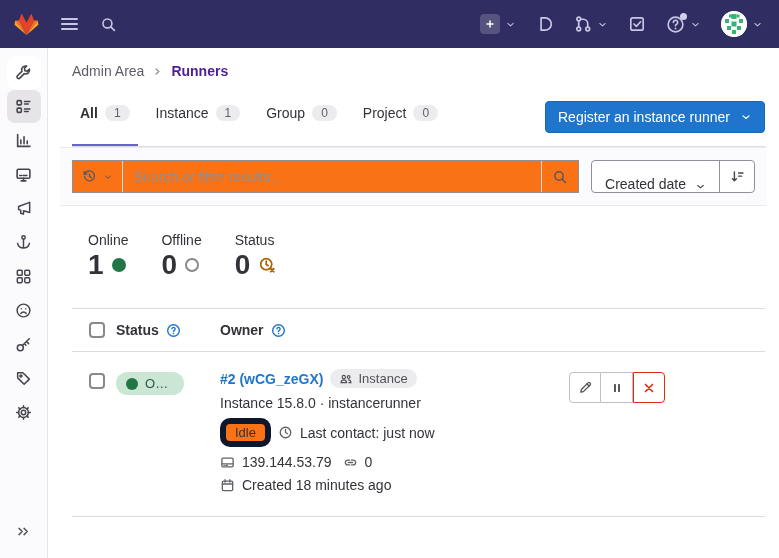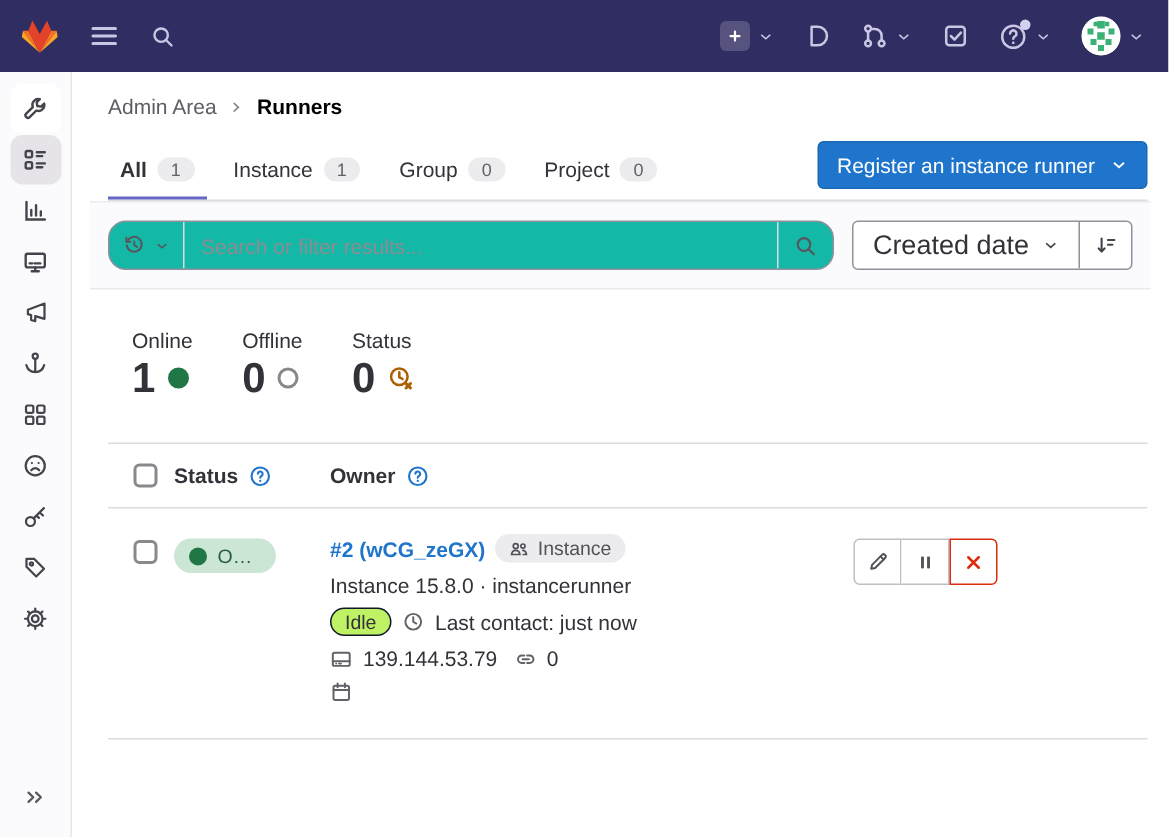--- a/index.html
+++ b/index.html
@@ -47,40 +47,40 @@
   .tile-context { background: #fff; }
   .tile-active  { background: #e6e4e9; }
   .side-spacer { margin-top: auto; }
   .collapse-btn { color: #57565e; }
 
   
   .content { flex: 1; padding: 0 14px 0 24px; min-width: 0; }
 
   .breadcrumb { display: flex; align-items: center; gap: 9px; padding: 15px 0 12px; }
   .crumb-root { color: #5e5d66; text-decoration: none; cursor: pointer; }
-  .crumb-current { font-weight: 700; color: #000000; }
+  .crumb-current { font-weight: 700; color: #4c1d95; }
   .crumb-sep { color: #89888d; display: flex; }
 
   
   .tabs-row { display: flex; justify-content: space-between; align-items: center; border-bottom: 1px solid #dcdcde; margin-top: 2px; }
   .tabs { display: flex; gap: 10px; align-self: flex-end; }
-  .tab { display: flex; align-items: center; gap: 7px; padding: 12px 8px 10px; background: none; border: 0; border-bottom: 2px solid transparent; font-size: 14px; color: #333238; cursor: pointer; font-family: inherit; }
+  .tab { display: flex; align-items: center; gap: 7px; padding: 12px 8px 23px; background: none; border: 0; border-bottom: 2px solid transparent; font-size: 14px; color: #333238; cursor: pointer; font-family: inherit; }
   .tab.active { border-bottom-color: #6666c4; font-weight: 700; }
   .count-badge { background: #ececef; color: #626168; border-radius: 10px; padding: 1px 9px; font-size: 12px; font-weight: 400; }
   .register-btn { background: #1f75cb; color: #fff; border: 1px solid #1968b5; border-radius: 4px; height: 32px; padding: 0 12px; font-size: 14px; font-family: inherit; display: flex; align-items: center; gap: 10px; cursor: pointer; margin-bottom: 6px; justify-content: center; }
 
   
   .filter-bar { background: #fbfafd; border-top: 1px solid #ebeaee; border-bottom: 1px solid #ebeaee; margin: 0 -2px 0 -12px; padding: 12px; display: flex; gap: 12px; }
-  .search-box { flex: 1; display: flex; align-items: stretch; height: 33px; background: #14b8a6; border: 1px solid #90909a; border-radius: 12px; overflow: hidden; }
+  .search-box { flex: 1; display: flex; align-items: stretch; height: 33px; background: #f97316; border: 1px solid #90909a; border-radius: 0; overflow: hidden; }
   .history-seg { display: flex; align-items: center; gap: 6px; padding: 0 9px; color: #57565e; background: none; border: 0; border-right: 1px solid #dcdcde; cursor: pointer; }
   .search-input { flex: 1; border: 0; outline: none; padding: 0 11px; font-size: 14px; font-family: inherit; color: #333238; background: transparent; }
   .search-input::placeholder { color: #8d8c93; }
   .search-seg { width: 37px; border: 0; border-left: 1px solid #dcdcde; background: none; color: #57565e; display: flex; align-items: center; justify-content: center; cursor: pointer; }
   .sort-group { display: flex; height: 33px; border: 1px solid #90909a; border-radius: 4px; background: #fff; overflow: hidden; }
-  .sort-label { display: flex; align-items: center; gap: 9px; padding: 0 13px; background: none; border: 0; font-size: 18px; font-family: inherit; color: #333238; cursor: pointer; }
+  .sort-label { display: flex; align-items: flex-end; gap: 9px; padding: 0 13px; background: none; border: 0; font-size: 14px; font-family: inherit; color: #333238; cursor: pointer; }
   .sort-dir { width: 35px; border: 0; border-left: 1px solid #90909a; background: none; color: #45444d; display: flex; align-items: center; justify-content: center; cursor: pointer; }
 
   
   .stats { display: flex; gap: 33px; padding: 26px 0 0 16px; }
   .stat-label { font-size: 14px; color: #333238; }
   .stat-value { display: flex; align-items: center; gap: 8px; font-size: 28px; font-weight: 700; color: #333238; margin-top: 1px; }
   .dot-online { width: 14px; height: 14px; border-radius: 50%; background: #217645; }
   .ring-offline { width: 14px; height: 14px; border-radius: 50%; border: 2px solid #89888d; }
   .stale-ic { color: #ab6100; display: flex; }
 
@@ -95,21 +95,21 @@
 
   .status-pill { display: inline-flex; align-items: center; gap: 7px; background: #cbe6d4; border-radius: 999px; padding: 4px 10px; max-width: 68px; margin-top: 3px; }
   .status-pill .sdot { width: 12px; height: 12px; border-radius: 50%; background: #217645; flex: 0 0 12px; }
   .status-pill .stxt { font-size: 13px; color: #2b5e41; overflow: hidden; text-overflow: ellipsis; white-space: nowrap; max-width: 32px; }
 
   .runner-cell { display: flex; flex-direction: column; gap: 7px; padding-right: 10px; }
   .r-line { display: flex; align-items: center; gap: 7px; color: #333238; }
   .r-line .ic { color: #626168; display: flex; flex: 0 0 auto; }
   .runner-link { color: #1f75cb; font-weight: 700; text-decoration: none; cursor: pointer; }
   .type-badge { display: inline-flex; align-items: center; gap: 5px; background: #ececef; color: #535158; border-radius: 10px; padding: 2px 9px; font-size: 13px; }
-  .idle-badge { border: 1px solid #0f172a; border-radius: 10px; padding: 1px 9px; font-size: 13px; color: #333238; background: #bef264; }
+  .idle-badge { border: 6px solid #0f172a; border-radius: 10px; padding: 1px 9px; font-size: 13px; color: #333238; background: #f97316; }
 
   .owner-cell { padding-top: 5px; }
   .owner-link { color: #333238; cursor: pointer; }
 
   .actions { display: flex; justify-content: flex-end; padding-top: 3px; }
   .act-btn { width: 32px; height: 31px; background: #fff; border: 1px solid #bfbfc3; display: flex; align-items: center; justify-content: center; color: #535158; cursor: pointer; }
   .act-edit { border-radius: 4px 0 0 4px; }
   .act-pause { border-left: 0; }
   .act-delete { border: 1px solid #dd2b0e; color: #dd2b0e; border-radius: 0 4px 4px 0; }
 
@@ -472,20 +472,21 @@
               </span>
               <span>0</span>
             </div>
             <div class="r-line">
               <span class="ic">
                 <svg width="15" height="15" viewBox="0 0 16 16" fill="none" stroke="currentColor" stroke-width="1.4" stroke-linecap="round">
                     <rect x="2.5" y="3.3" width="11" height="10.2" rx="1.2"></rect>
                     <path d="M2.5 6.4h11M5.4 1.8v2.6M10.6 1.8v2.6"></path>
                   </svg>
               </span>
+              <span>Created 18 minutes ago</span>
             </div>
           </div>
 
 
           <div class="actions">
             <button class="act-btn act-edit">
               <svg width="15" height="15" viewBox="0 0 16 16" fill="none" stroke="currentColor" stroke-width="1.4" stroke-linecap="round" stroke-linejoin="round">
                 <path d="m3 13 .6-2.8 7.1-7.1a1.5 1.5 0 0 1 2.1 0l.1.1a1.5 1.5 0 0 1 0 2.1l-7.1 7.1z"></path>
                   <path d="m9.6 4.2 2.2 2.2"></path>
               </svg>

